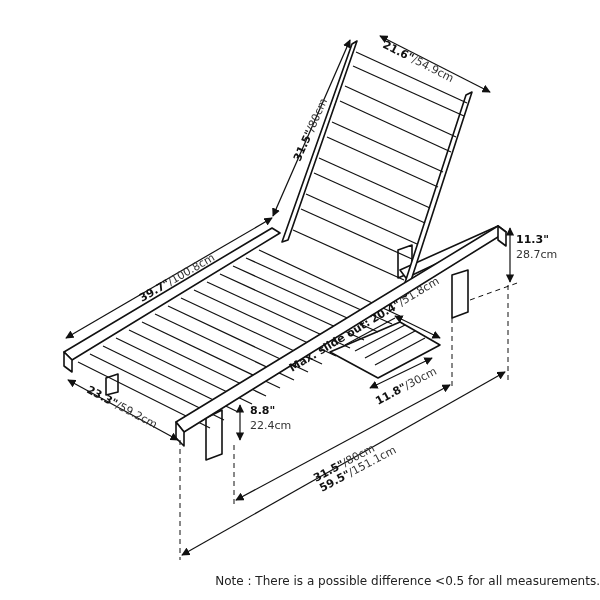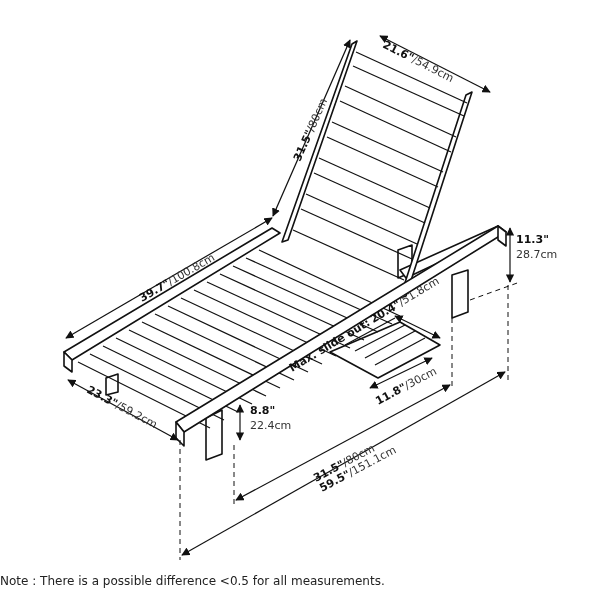--- a/index.html
+++ b/index.html
@@ -1,20 +1,20 @@
 <!DOCTYPE html>
 <html><head>
 <meta charset="utf-8">
 <style>
   html, body { margin:0; padding:0; background:#ffffff; }
   body { width:600px; height:600px; position:relative; overflow:hidden; font-family:"DejaVu Sans", sans-serif; }
   #canvas { position:absolute; left:0; top:0; width:600px; height:600px; }
   .dim-b { font-weight:bold; font-size:11px; fill:#111; }
   .dim-r { font-size:11px; fill:#333; }
-  .note { position:absolute; left:0; width:600px; top:574px; text-align:left; font-size:12px; color:#222; font-family:"DejaVu Sans", sans-serif; }
+  .note { position:absolute; left:0; width:600px; top:574px; text-align:right; font-size:12px; color:#222; font-family:"DejaVu Sans", sans-serif; }
   .frame { fill:#fff; stroke:#111; stroke-width:1.6; stroke-linejoin:round; }
   .slat { fill:#fff; stroke:#111; stroke-width:1.2; }
   .line { stroke:#111; stroke-width:1.2; fill:none; }
   .dash { stroke:#111; stroke-width:1; stroke-dasharray:5 4; fill:none; }
 </style>
 </head>
 <body>
 
 <svg id="canvas" viewBox="0 0 600 600" xmlns="http://www.w3.org/2000/svg">
   <defs>

